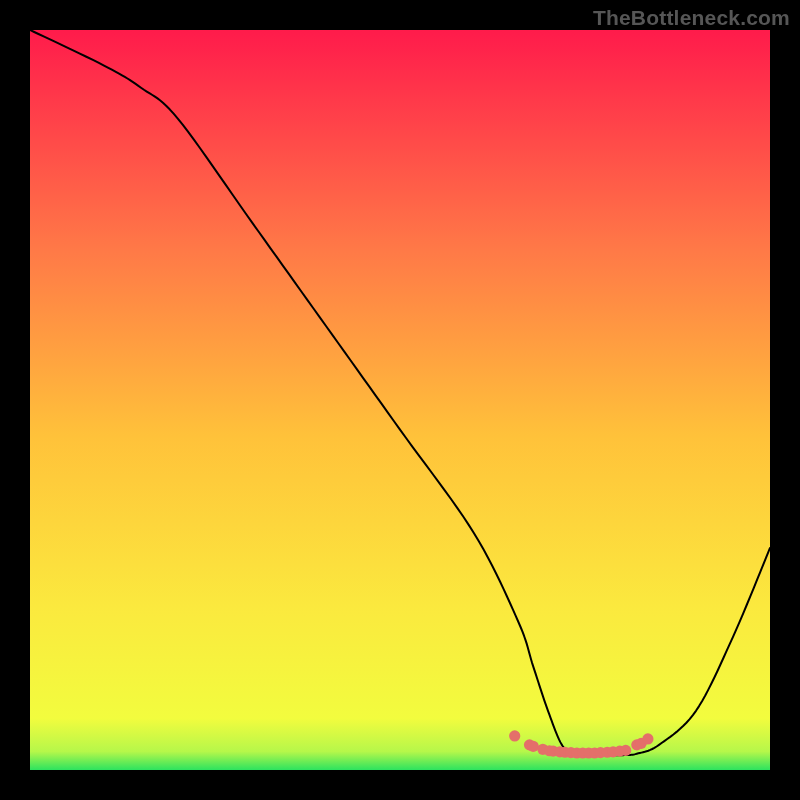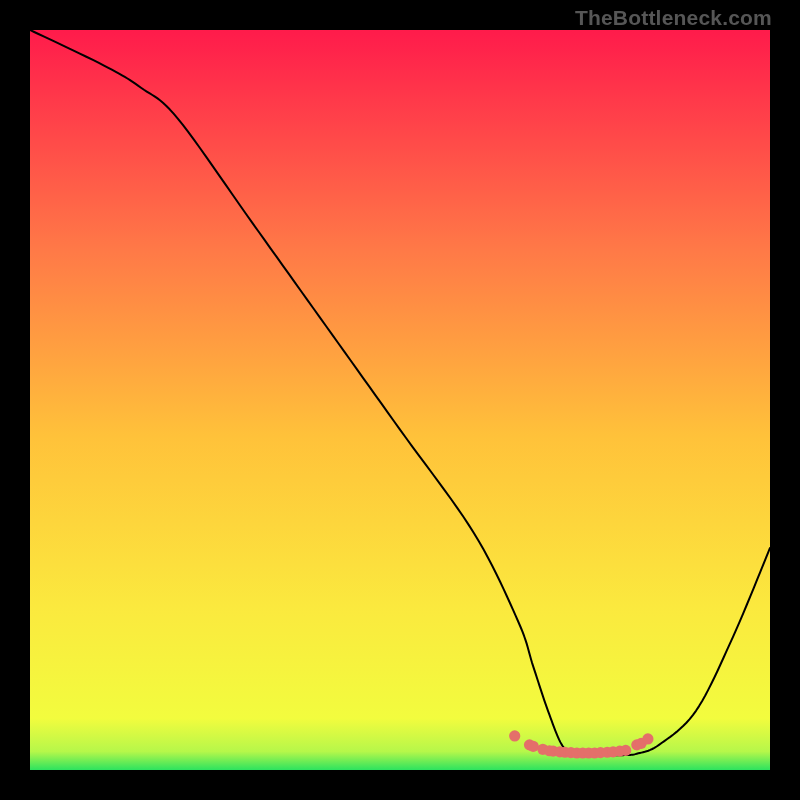--- a/index.html
+++ b/index.html
@@ -6,21 +6,21 @@
   html, body { width: 800px; height: 800px; overflow: hidden; background: #000; }
   .chart-container {
     position: relative;
     width: 800px;
     height: 800px;
     background: #000;
   }
   .attribution {
     position: absolute;
     top: 6px;
-    right: 28px;
+    right: 10px;
     font-family: Arial, Helvetica, sans-serif;
     font-size: 21px;
     font-weight: bold;
     color: #565656;
     letter-spacing: 0.2px;
   }
   .plot-area {
     position: absolute;
     left: 30px;
     top: 30px;

